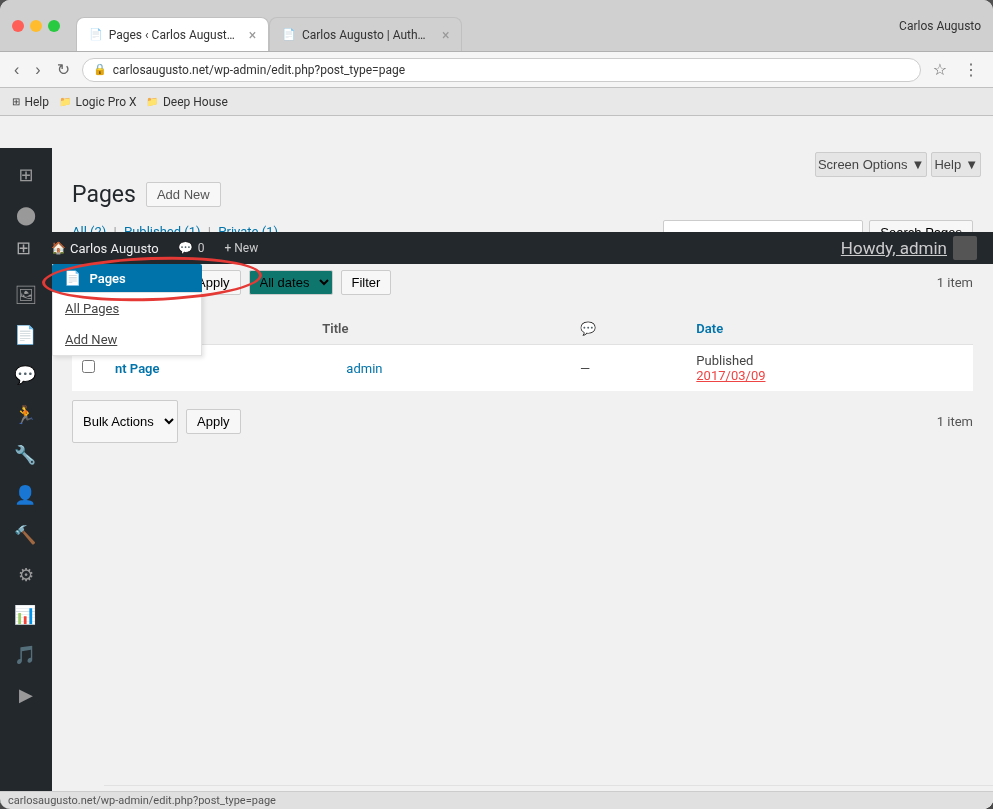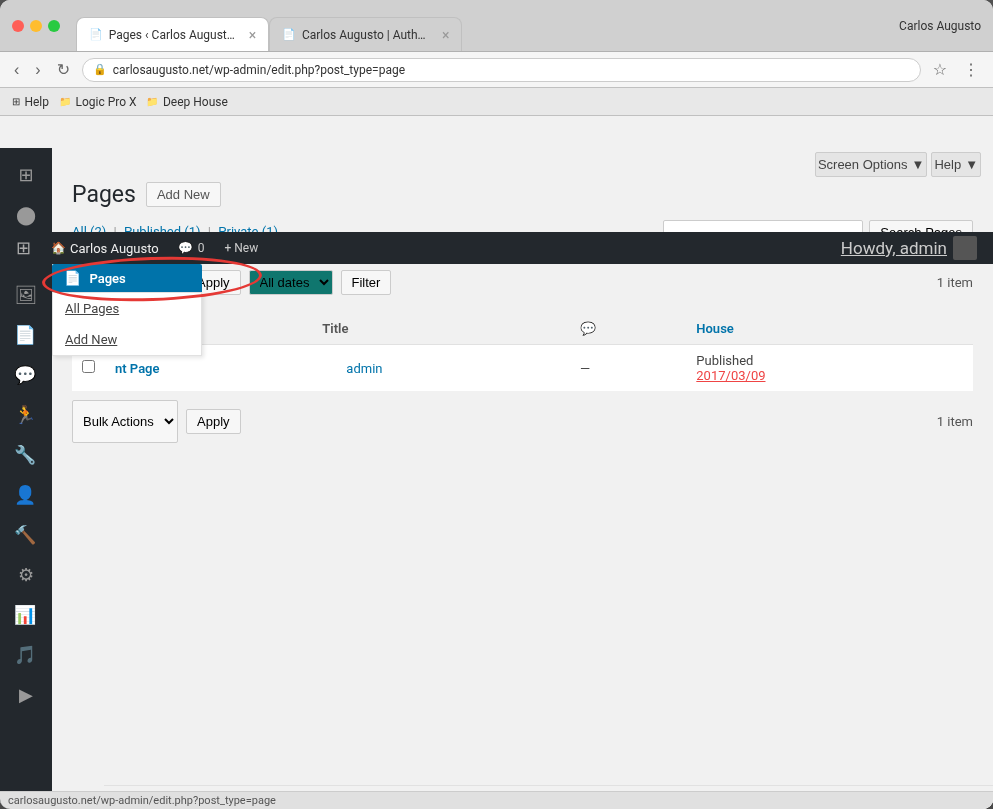--- a/index.html
+++ b/index.html
@@ -637,21 +637,21 @@
                 <th>
                   <a href="#">Title</a>
                 </th>
                 <th>
                   <span>Title</span>
                 </th>
                 <th>
                   <span>💬</span>
                 </th>
                 <th>
-                  <a href="#">House</a>
+                  <a href="#">Date</a>
                 </th>
               </tr>
             </thead>
             <tbody id="table-body">
             <tr>
       <td class="check-col">
         <input type="checkbox" style="">
       </td>
       <td>
         <a href="#" style="color:#0073aa;text-decoration:none;font-weight:600;">nt Page</a>

